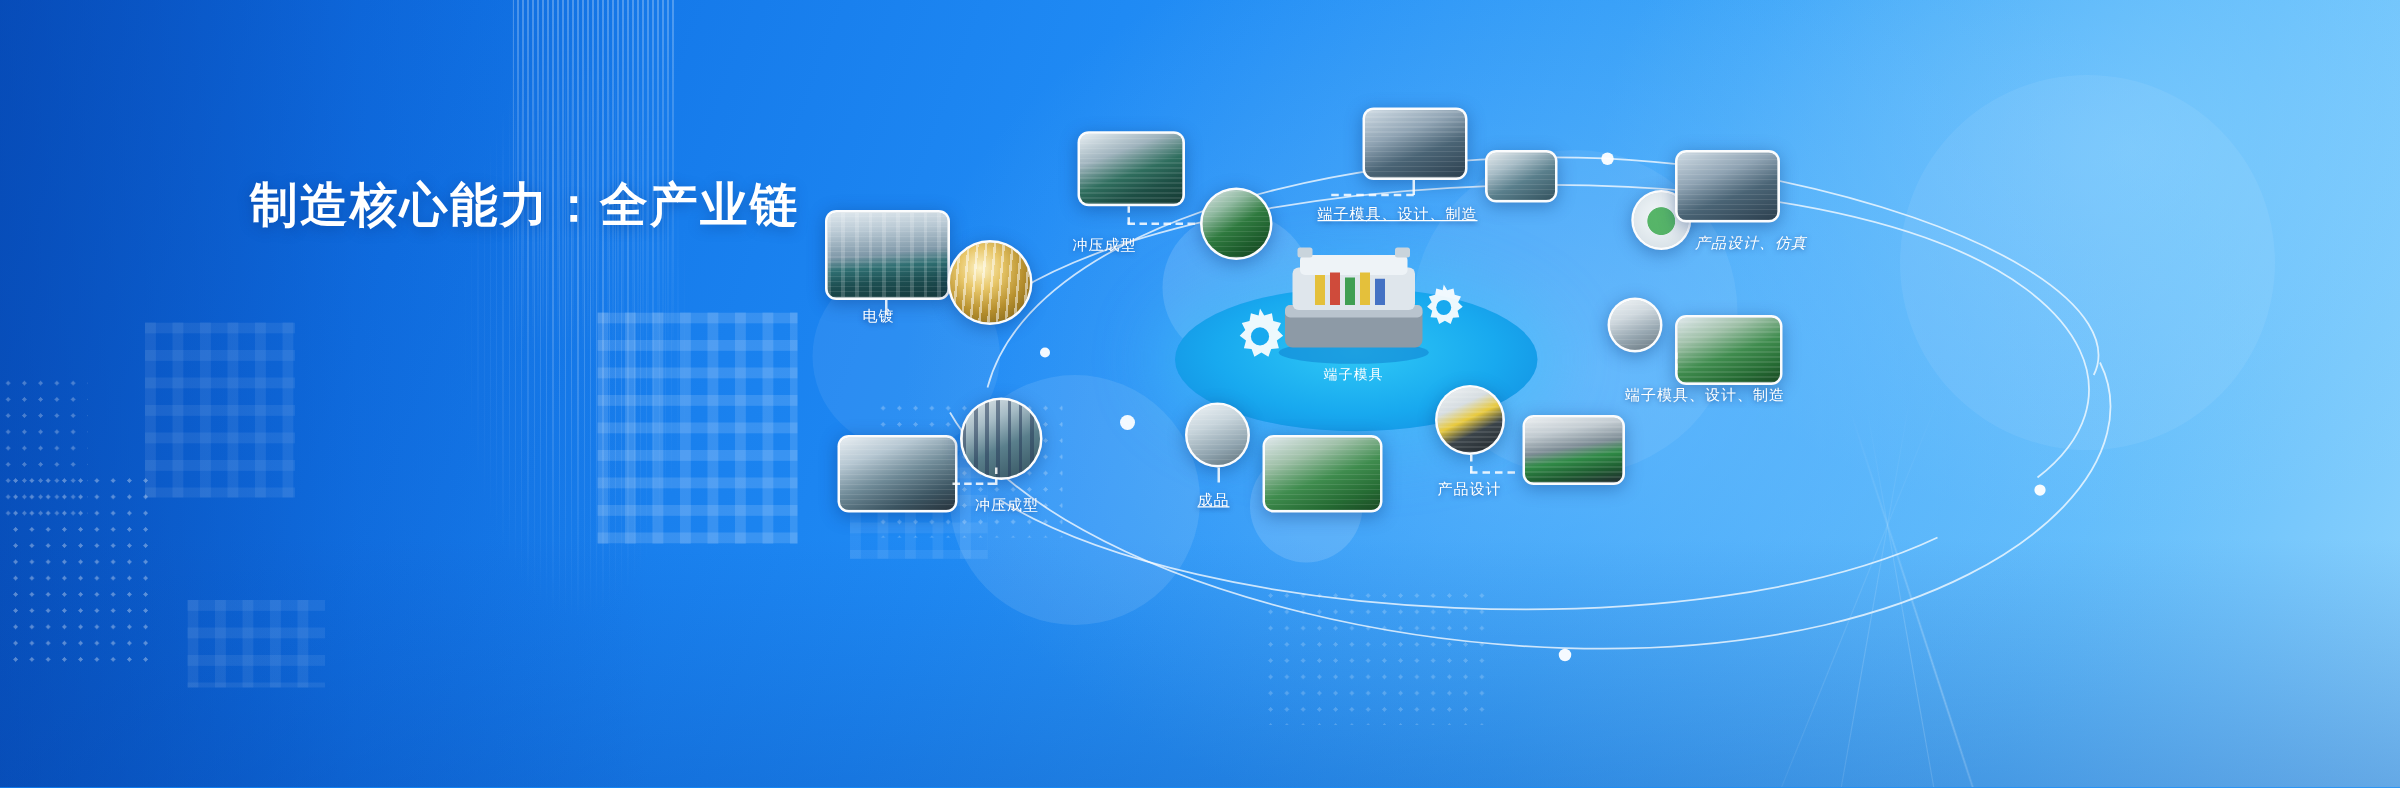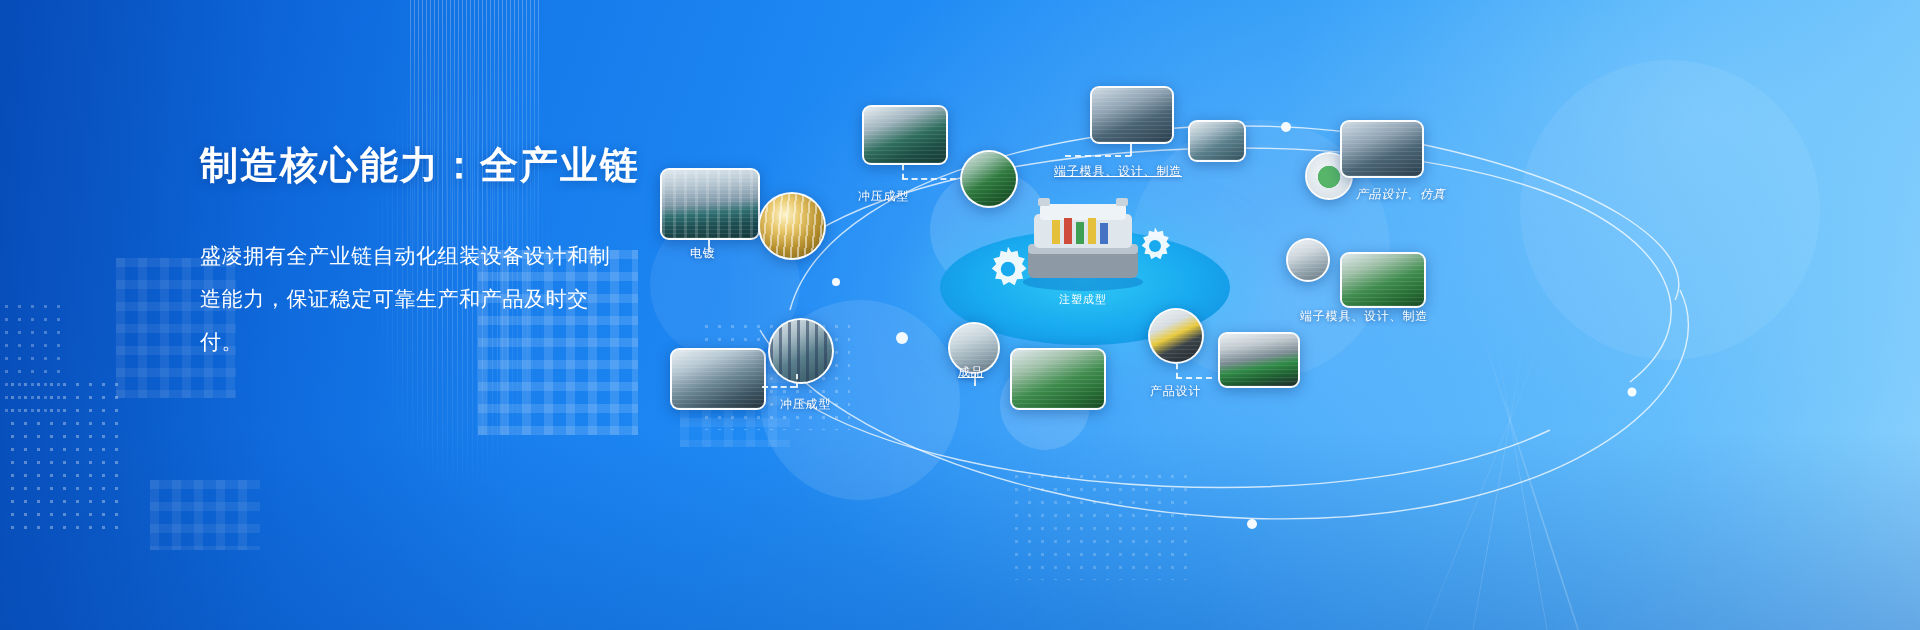--- a/index.html
+++ b/index.html
@@ -180,21 +180,20 @@
   <div class="bokeh b2" style="left:930px;  top:170px; width:120px; height:120px;"></div>
   <div class="bokeh b3" style="left:1130px; top:120px; width:260px; height:260px;"></div>
   <div class="bokeh b2" style="left:1000px; top:360px; width:90px;  height:90px;"></div>
   <div class="bokeh b3" style="left:650px;  top:210px; width:150px; height:150px;"></div>
   <div class="bokeh b3" style="left:1520px; top:60px;  width:300px; height:300px;"></div>
 
   <div class="rays"></div>
 
   <div class="copy">
     <div class="title">制造核心能力：全产业链</div>
-    <div class="desc">盛凌拥有全产业链自动化组装设备设计和制造能力，保证稳定可靠生产和产品及时交付。</div>
   </div>
 
   <div class="diagram">
 
     <svg class="orbit" viewBox="0 0 1280 630">
       <g fill="none" stroke="#ffffff" stroke-opacity="0.75" stroke-width="1.4">
         <path d="M150 310 C 190 160, 520 95, 760 140 C 960 178, 1060 250, 1035 300"></path>
         <path d="M120 330 C 200 470, 560 560, 820 500 C 1000 458, 1075 360, 1040 290"></path>
         <path d="M175 232 C 330 140, 700 120, 900 190 C 1030 236, 1070 320, 990 382"></path>
         <path d="M160 400 C 320 500, 720 520, 910 430"></path>
@@ -232,21 +231,21 @@
         <rect x="32" y="8" width="86" height="16" rx="4" fill="#eef3f7"></rect>
         <rect x="44" y="24" width="8" height="24" fill="#e4c03b"></rect>
         <rect x="56" y="22" width="8" height="26" fill="#cf4b3b"></rect>
         <rect x="68" y="26" width="8" height="22" fill="#3f9f52"></rect>
         <rect x="80" y="22" width="8" height="26" fill="#e4c03b"></rect>
         <rect x="92" y="27" width="8" height="21" fill="#4472c4"></rect>
         <rect x="30" y="2" width="12" height="8" rx="2" fill="#c9d4dc"></rect>
         <rect x="108" y="2" width="12" height="8" rx="2" fill="#c9d4dc"></rect>
       </svg>
     </div>
-    <div class="machine-label">注塑成型</div>
+    <div class="machine-label">端子模具</div>
 
     <div class="node">
       <div class="thumb rect" style="left:20px; top:168px; width:100px; height:72px;">
         <div class="ph ph-line"></div>
           <div class="ovl"></div>
       </div>
       <div class="dash-v" style="left:68px; top:240px; height:12px;"></div>
       <div class="label" style="left:50px; top:245px;">电镀</div>
     </div>
 
@@ -339,21 +338,21 @@
           <div class="ovl"></div>
       </div>
     </div>
 
     <div class="node">
       <div class="thumb circ" style="left:308px; top:322px; width:52px; height:52px;">
         <div class="ph ph-conn"></div>
           <div class="ovl"></div>
       </div>
       <div class="dash-v" style="left:334px; top:374px; height:12px;"></div>
-      <div class="label" style="left:318px; top:364px;text-decoration:underline;">成品</div>
+      <div class="label" style="left:318px; top:392px;text-decoration:underline;">成品</div>
     </div>
 
     <div class="node">
       <div class="thumb rect" style="left:370px; top:348px; width:96px; height:62px;">
         <div class="ph ph-green"></div>
           <div class="ovl"></div>
       </div>
     </div>
 
     <div class="node">

